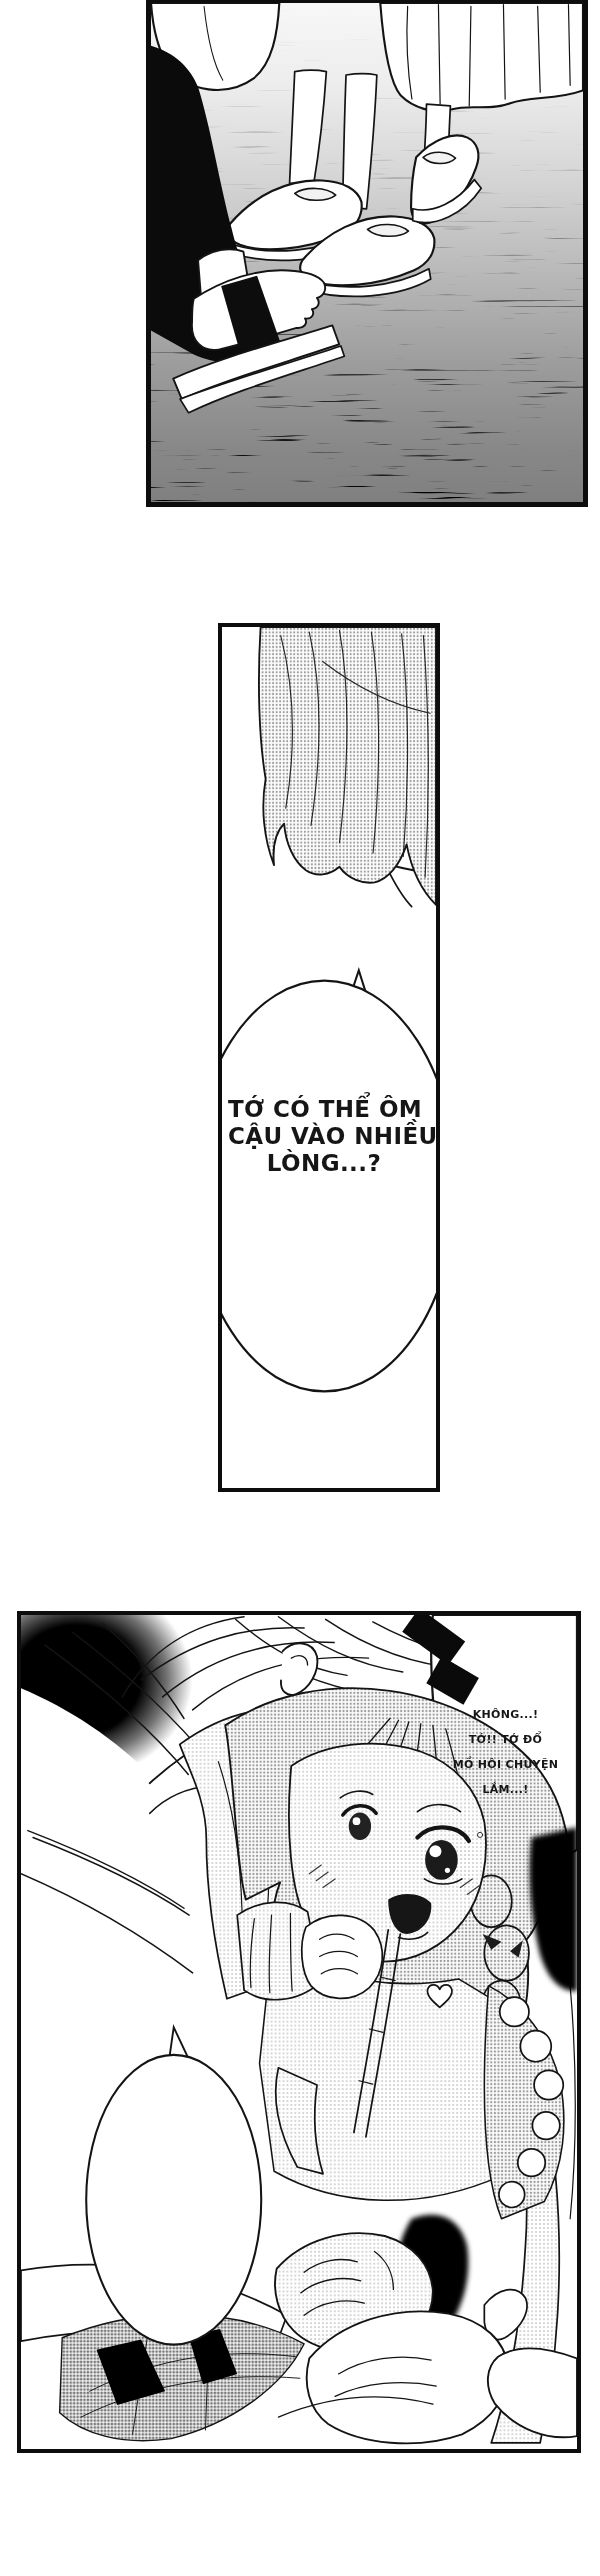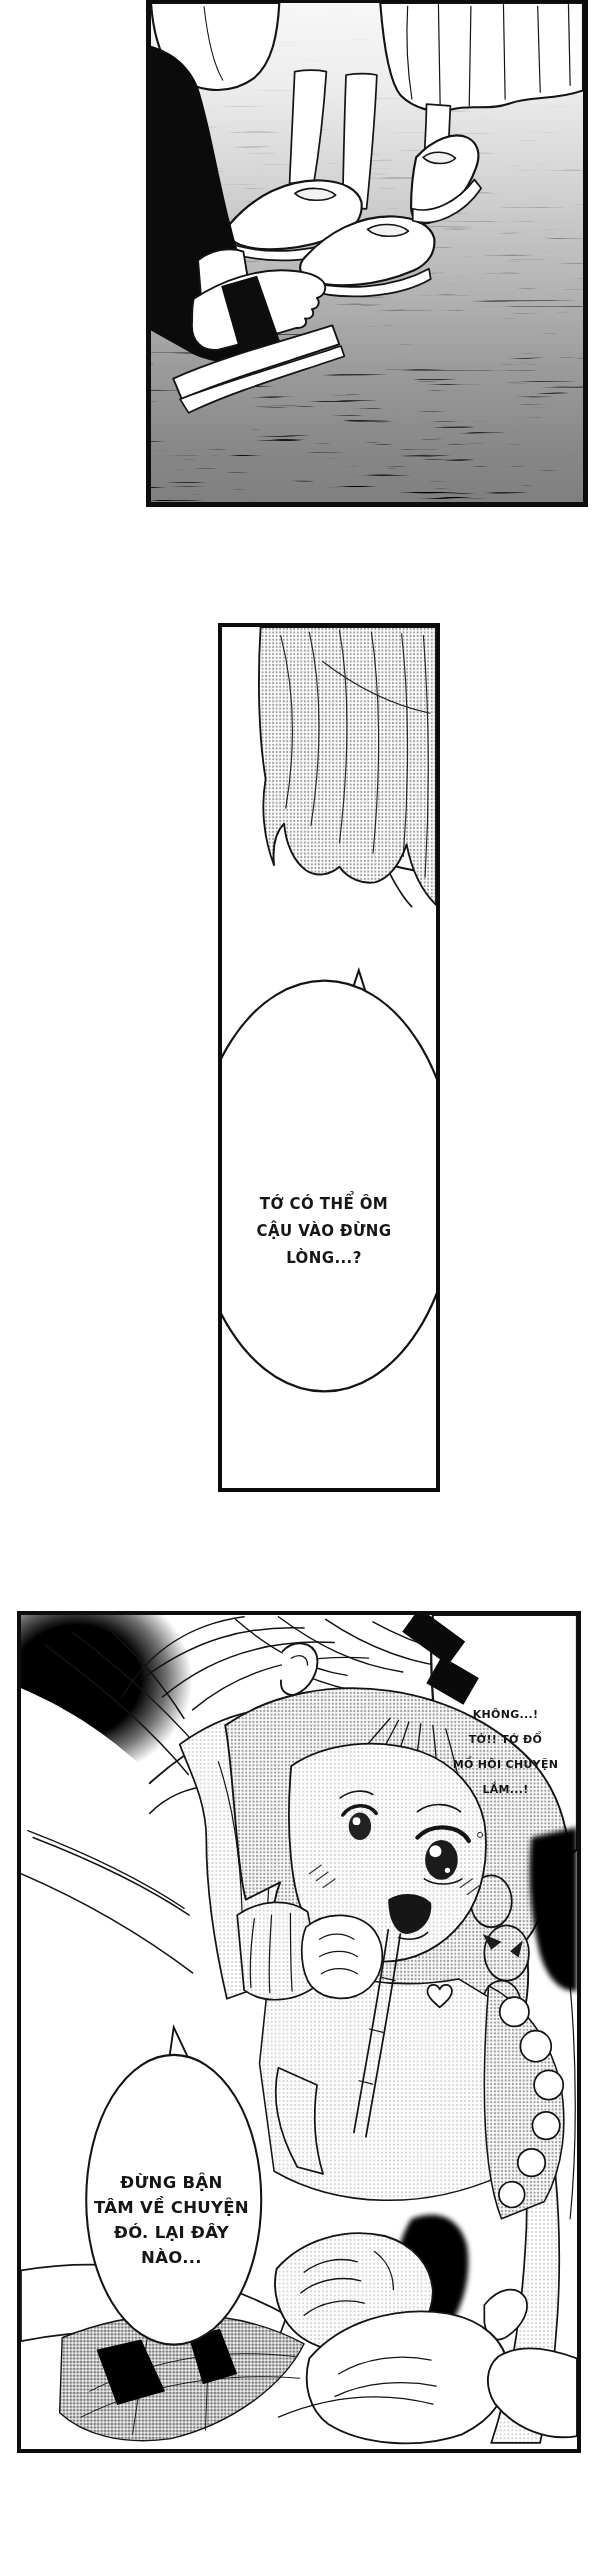--- a/index.html
+++ b/index.html
@@ -16,21 +16,21 @@
   .panel2{left:218px;top:623px;width:222px;height:869px;}
   .panel3{left:17.4px;top:1611px;width:564px;height:842px;}
   .bubble-text{
     position:absolute;
     text-align:center;
     color:#161616;
     font-weight:bold;
     z-index:5;
   }
   .bubble-text div{white-space:nowrap;}
-  .t-hug{left:228px;top:1191px;width:192px;font-size:15px;line-height:27px;letter-spacing:0.4px;}
+  .t-hug{left:228px;top:1096px;width:192px;font-size:23px;line-height:27px;letter-spacing:0.4px;}
   .t-protest{left:433px;top:1702px;width:145px;font-size:11px;line-height:25px;letter-spacing:0.3px;}
   .t-reassure{left:86px;top:2170px;width:171px;font-size:16.5px;line-height:25px;letter-spacing:0.3px;}
 </style>
 </head>
 <body>
 
 <div class="page">
 
   <section class="panel panel1">
     <svg viewBox="0 0 505 582" preserveAspectRatio="none">
@@ -325,32 +325,26 @@
 
       <g>
         <path d="M172,520 L178,478 L196,516 Z" fill="#ffffff" stroke="#141414" stroke-width="2.2"></path>
         <ellipse cx="178" cy="678" rx="102" ry="168" fill="#ffffff" stroke="#141414" stroke-width="2.4"></ellipse>
       </g>
     </svg>
   </section>
 
   <div class="bubble-text t-hug">
     <div>TỚ CÓ THỂ ÔM</div>
-    <div>CẬU VÀO ĐỪNG</div>
+    <div>CẬU VÀO NHIỀU</div>
     <div>LÒNG...?</div>
   </div>
 
   <div class="bubble-text t-protest">
     <div>KHÔNG...!</div>
     <div>TỚ!! TỚ ĐỔ</div>
     <div>MỒ HÔI CHUYỆN</div>
     <div>LẮM...!</div>
   </div>
 
-  <div class="bubble-text t-reassure">
-    <div>ĐỪNG BẬN</div>
-    <div>TÂM VỀ CHUYỆN</div>
-    <div>ĐÓ. LẠI ĐÂY</div>
-    <div>NÀO...</div>
-  </div>
 
 </div>
 
 
 </body></html>

